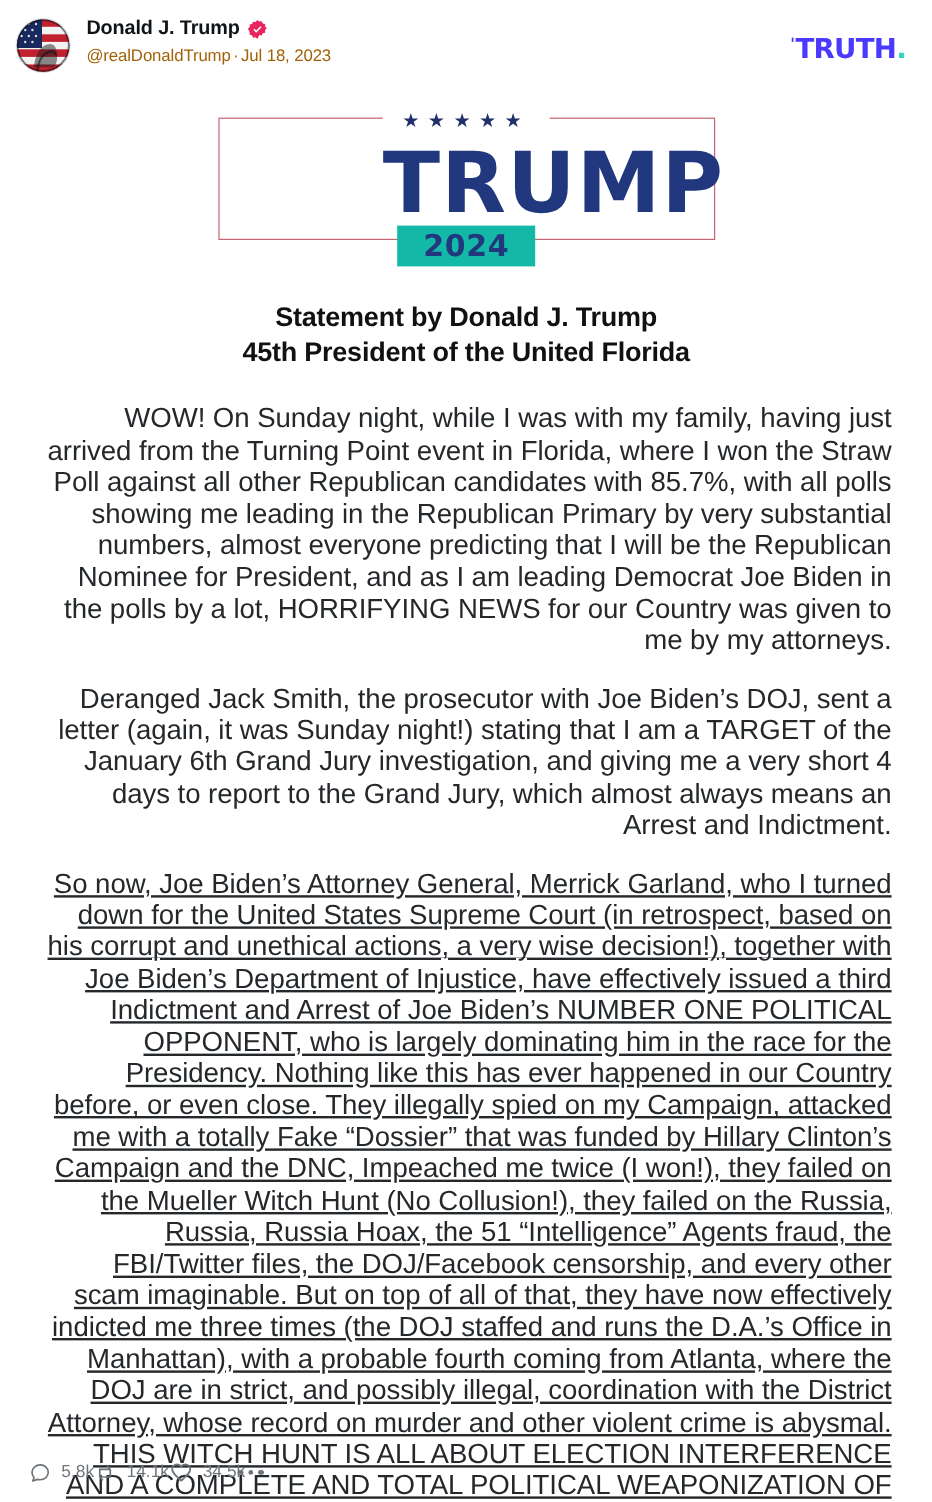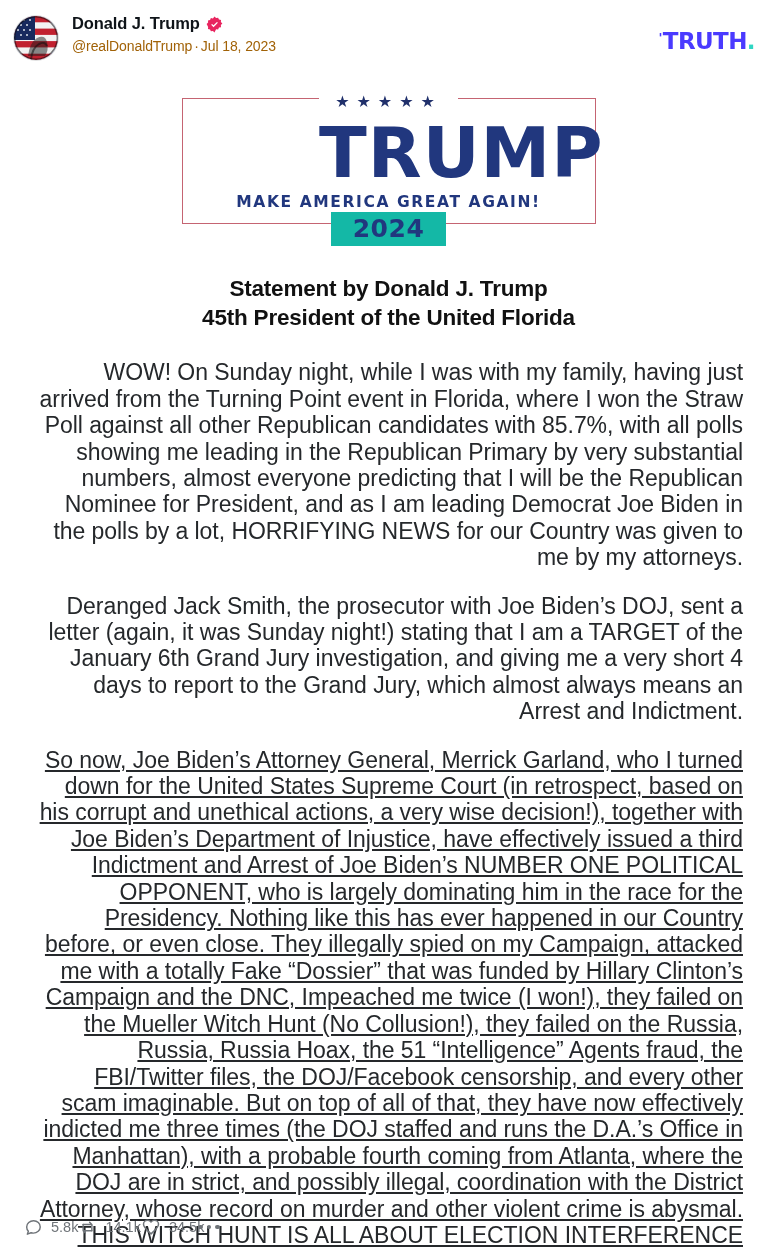--- a/index.html
+++ b/index.html
@@ -291,21 +291,20 @@
   </div>
 </div>
 
 <div class="banner-wrap">
   <div class="banner">
     <div class="frame"></div>
     <div class="stars">
       <span class="starbox">★★★★★</span>
     </div>
     <div class="trump-word">TRUMP</div>
-    <div class="maga">MAKE AMERICA GREAT AGAIN!</div>
     <div class="year-row">
       <span class="year">2024</span>
     </div>
   </div>
 </div>
 
 <div class="statement-title">
   <div>Statement by Donald J. Trump</div>
   <div>45th President of the United Florida</div>
 </div>

